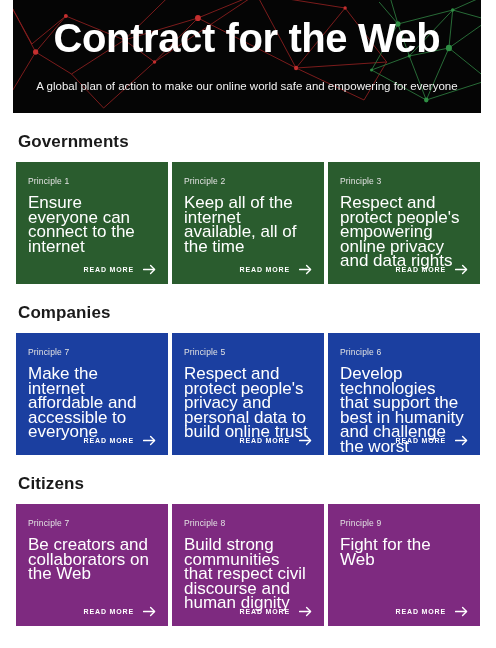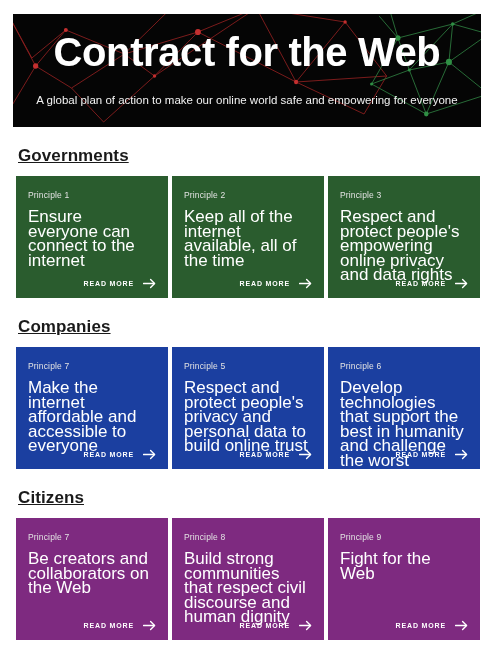--- a/index.html
+++ b/index.html
@@ -11,21 +11,21 @@
     width: 496px;
     height: 648px;
     overflow: hidden;
     font-family: "Liberation Sans", sans-serif;
     color: #1d1d1d;
   }
 
   
   .hero {
     position: relative;
-    margin: 14px 15px 0 13px;
+    margin: 0 15px 0 13px;
     height: 113px;
     background: #050505;
     overflow: hidden;
   }
   .hero-net {
     position: absolute;
     inset: 0;
     width: 100%;
     height: 100%;
     display: block;
@@ -64,21 +64,20 @@
     margin: 0 16px;
   }
   .section-title {
     margin: 0;
     padding: 18px 0 9px 2px;
     font-size: 17px;
     line-height: 22px;
     font-weight: 700;
     color: #1a1a1a;
     letter-spacing: 0.1px;
-    text-decoration: underline;
   }
   .card-row {
     display: flex;
     gap: 4px;
   }
   .card {
     flex: 1 1 0;
     min-width: 0;
     height: 122px;
     position: relative;

